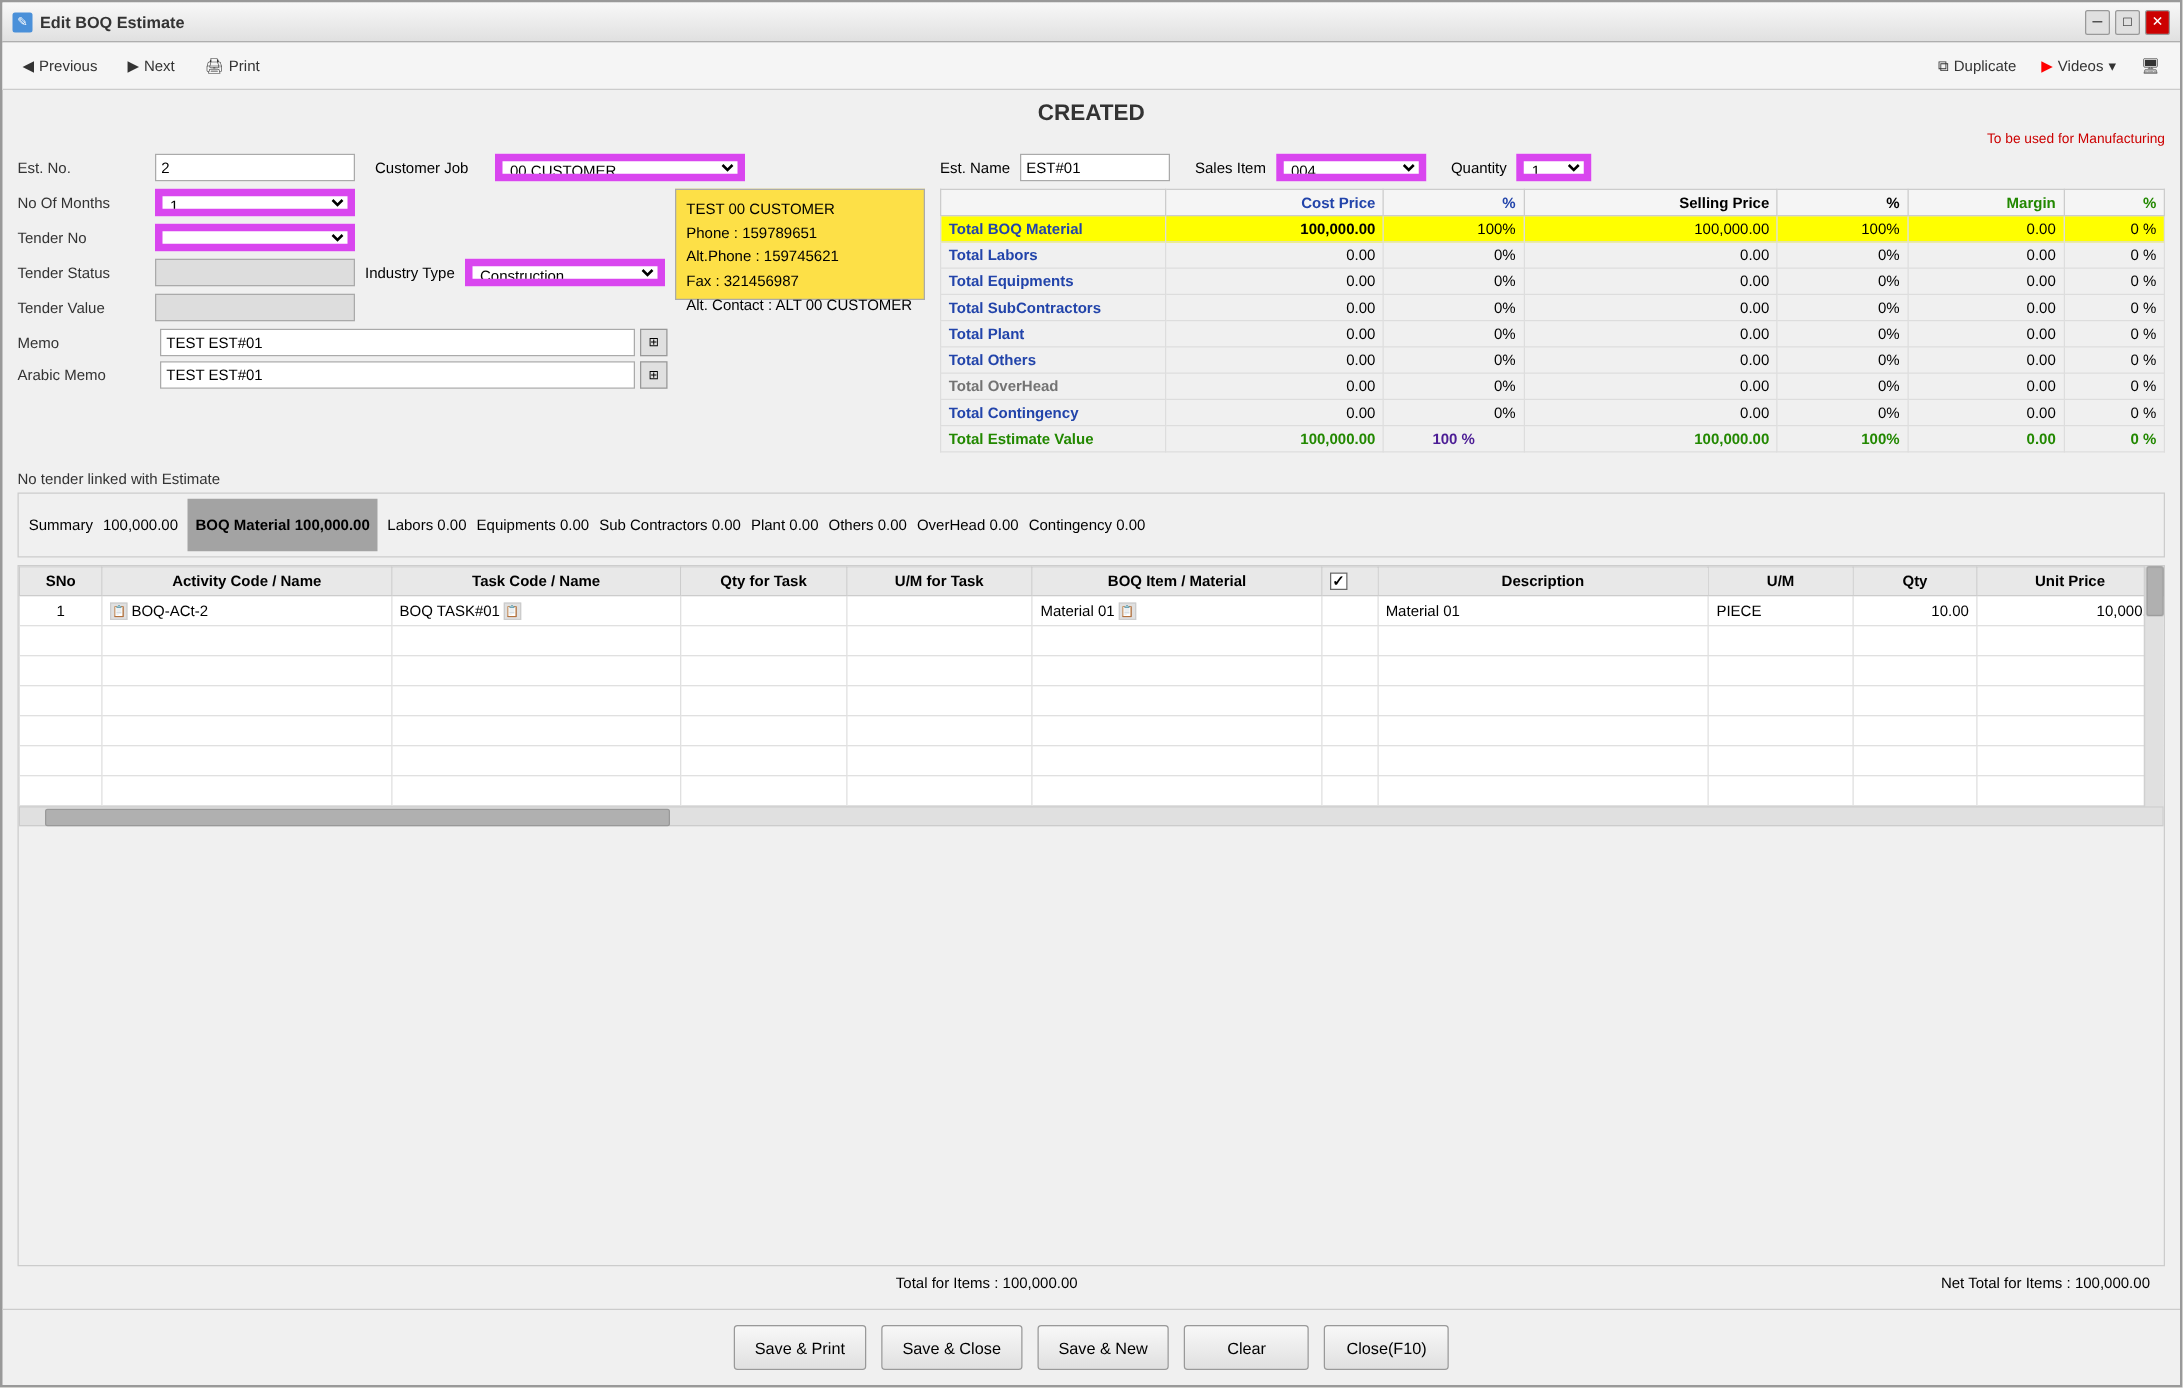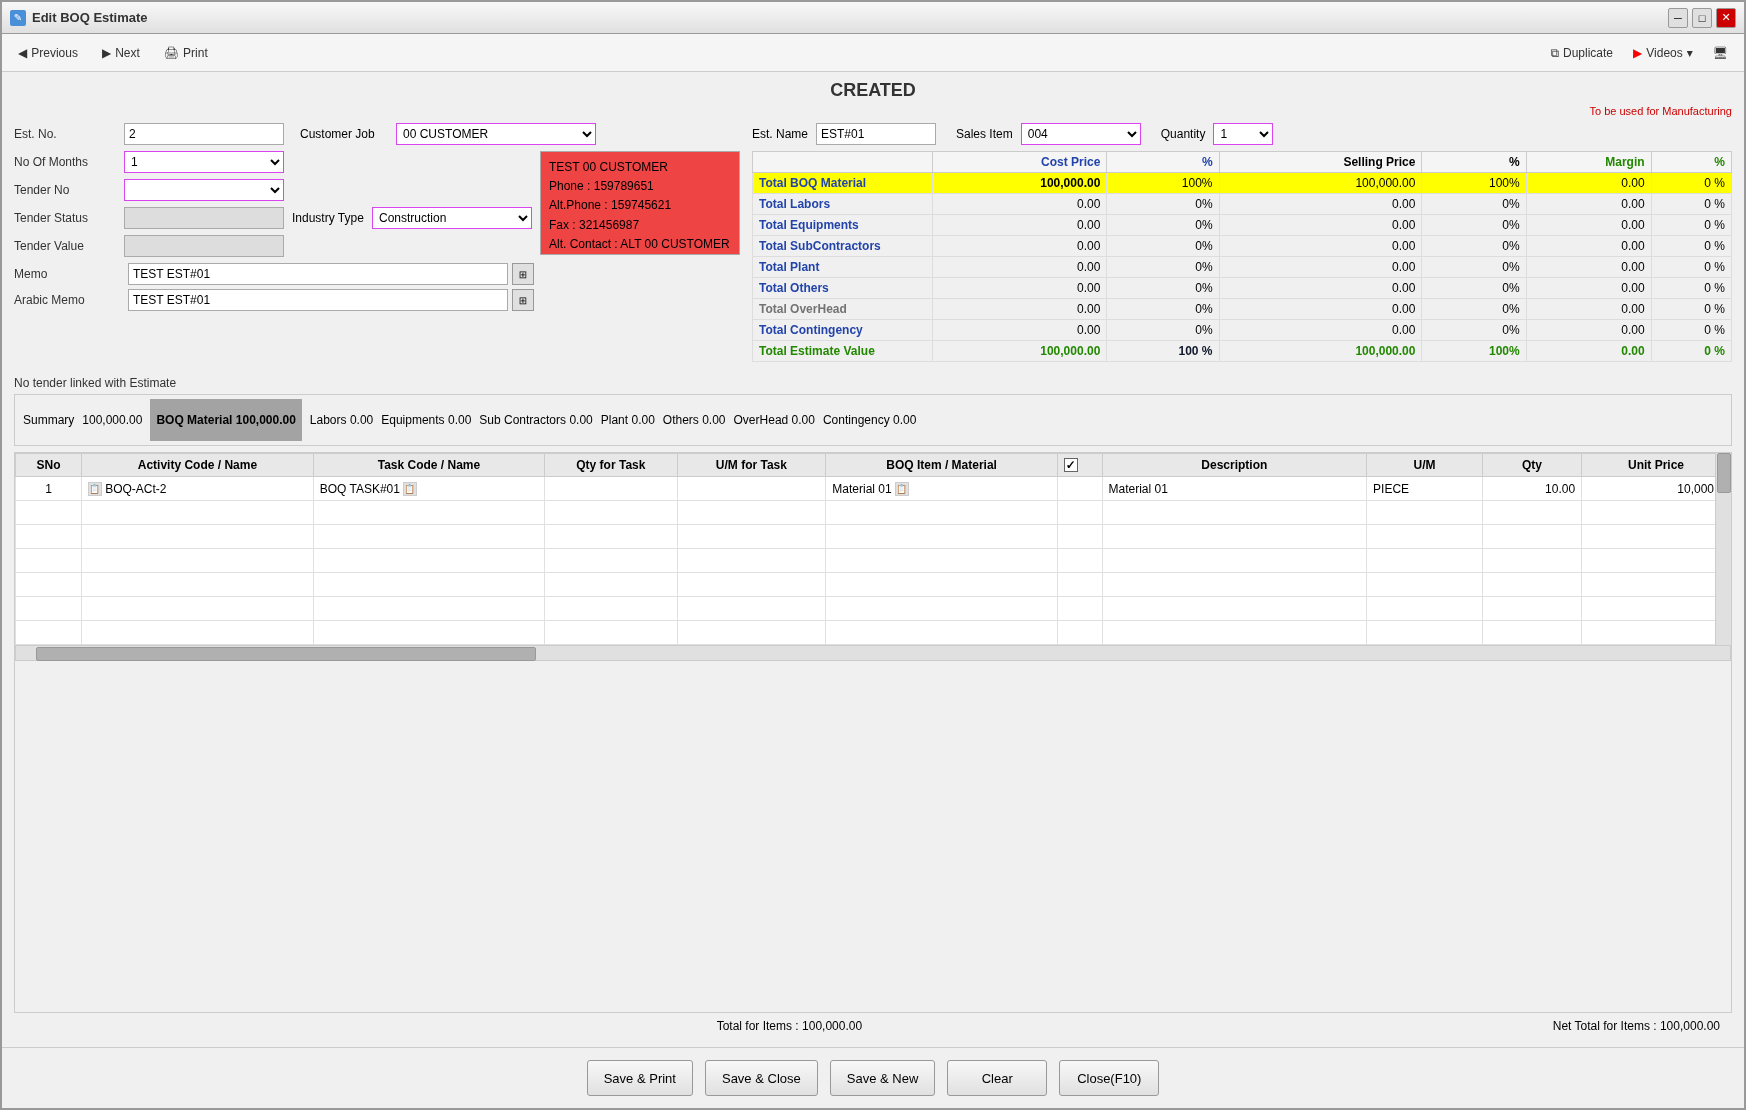--- a/index.html
+++ b/index.html
@@ -42,29 +42,29 @@
     .created-header { text-align: center; font-weight: bold; font-size: 18px; color: #333; margin-bottom: 4px; }
     .manufacturing-note { text-align: right; color: #cc0000; font-size: 11px; margin-bottom: 6px; }
     
     .top-section { display: flex; gap: 12px; margin-bottom: 8px; }
     .right-summary { flex: 1; }
     
     .form-row { display: flex; align-items: center; margin-bottom: 6px; }
     .form-label { width: 110px; color: #333; font-size: 12px; }
     .form-input { height: 22px; border: 1px solid #aaa; background: white; padding: 0 4px; font-size: 12px; }
     .form-input-sm { width: 220px; }
-    .form-select { height: 22px; border: 1px solid #d946ef; background: white; padding: 0 2px; font-size: 12px; }
+    .form-select { height: 22px; border: 6px solid #d946ef; background: white; padding: 0 2px; font-size: 12px; }
     
     .customer-info-box { 
       border: 1px solid #aaa; 
-      background: #ef4444; 
+      background: #fde047; 
       padding: 6px 8px; 
       font-size: 11px; 
       line-height: 1.6;
-      height: 104px;
+      height: 89px;
       width: 200px;
     }
     
     
     .summary-table { width: 100%; border-collapse: collapse; font-size: 12px; }
     .summary-table th { 
       background: #f5f5f5; 
       border: 1px solid #ccc; 
       padding: 3px 6px; 
       text-align: right;
@@ -371,21 +371,21 @@
     <td style=" text-align: right;">0.00</td>
     <td style=" text-align: right;">0%</td>
     <td style=" text-align: right;">0.00</td>
     <td style=" text-align: right;">0%</td>
     <td style=" text-align: right;">0.00</td>
     <td style=" text-align: right;">0 %</td>
   </tr>
               <tr>
     <td class="label" style="color: #228800; font-weight: bold;">Total Estimate Value</td>
     <td style="color: #228800; font-weight: bold; text-align: right;">100,000.00</td>
-    <td style="color: #0f172a; font-weight: bold; text-align: right;">100 %</td>
+    <td style="color: #4c1d95; font-weight: bold; text-align: center;">100 %</td>
     <td style="color: #228800; font-weight: bold; text-align: right;">100,000.00</td>
     <td style="color: #228800; font-weight: bold; text-align: right;">100%</td>
     <td style="color: #228800; font-weight: bold; text-align: right;">0.00</td>
     <td style="color: #228800; font-weight: bold; text-align: right;">0 %</td>
   </tr>
             </tbody>
         </table>
       </div>
     </div>
 

